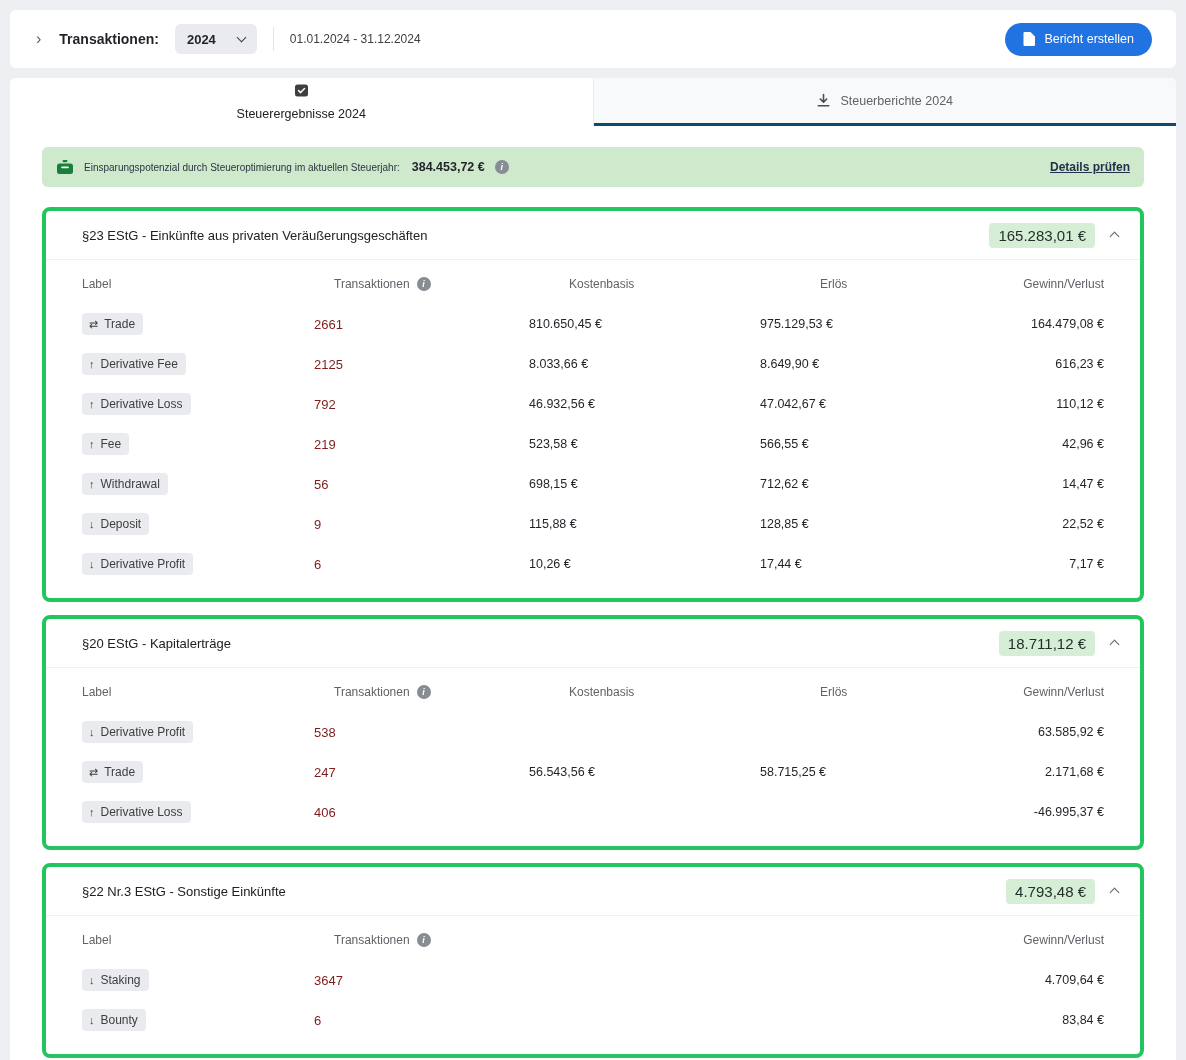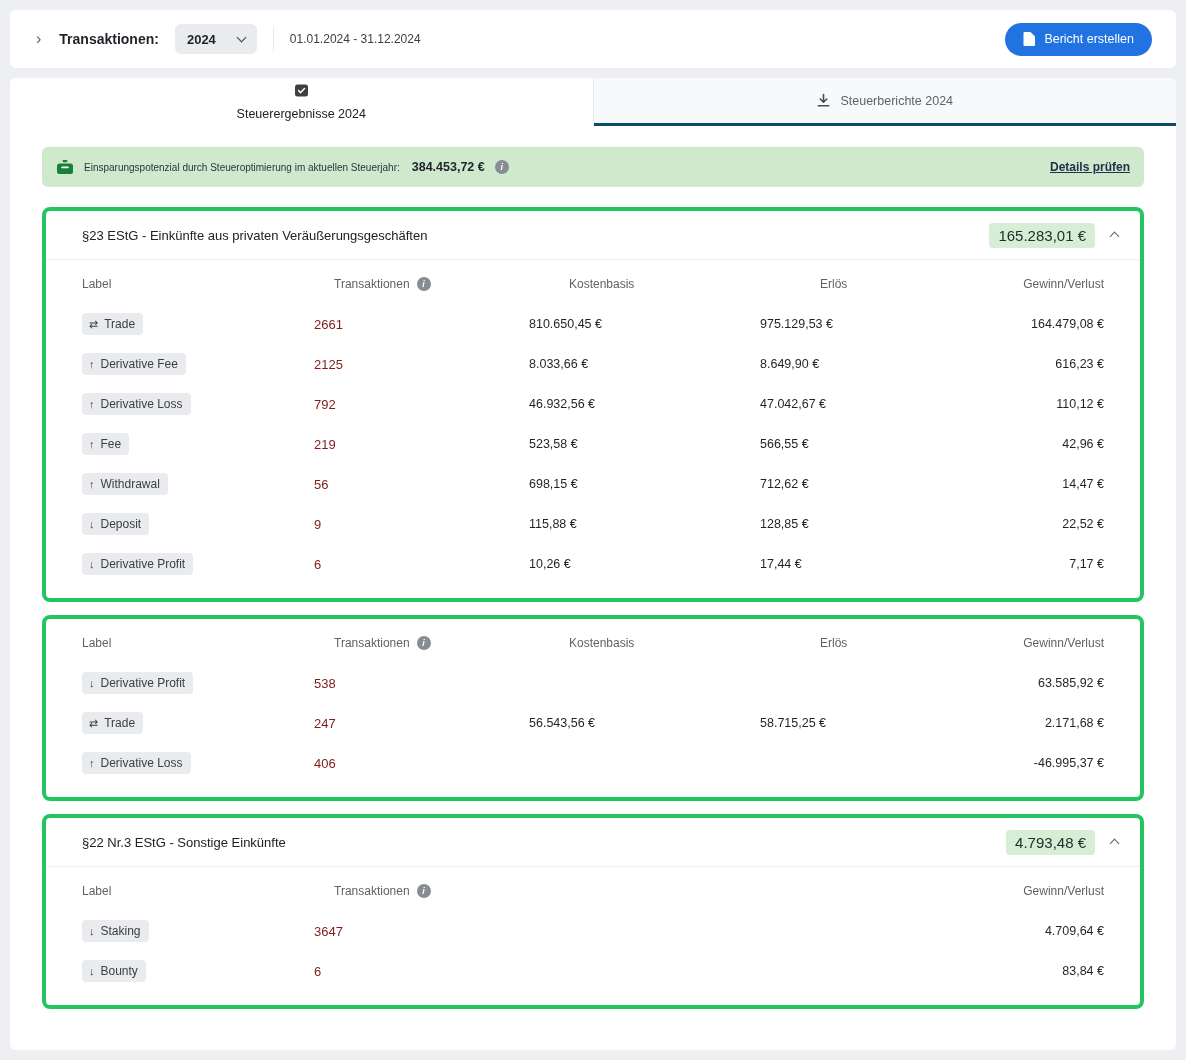--- a/index.html
+++ b/index.html
@@ -315,20 +315,27 @@
                 <span class="amount">17,44 €</span>
               </div>
               <div class="cell right">
                 <span class="amount">7,17 €</span>
               </div>
             </div>
           </div>
   </section>
 
   <section class="card">
+    <div class="card-header">
+      <span class="card-title">§20 EStG - Kapitalerträge</span>
+      <span class="total-pill">18.711,12 €</span>
+      <span class="collapse-btn">
+              <span class="chev up"></span>
+            </span>
+    </div>
     <div class="table">
             <div class="trow thead cols5">
               <div class="cell">
                 <span>Label</span>
               </div>
               <div class="cell">
                 <span>Transaktionen</span>
                 <span class="info-icon">i</span>
               </div>
               <div class="cell">

